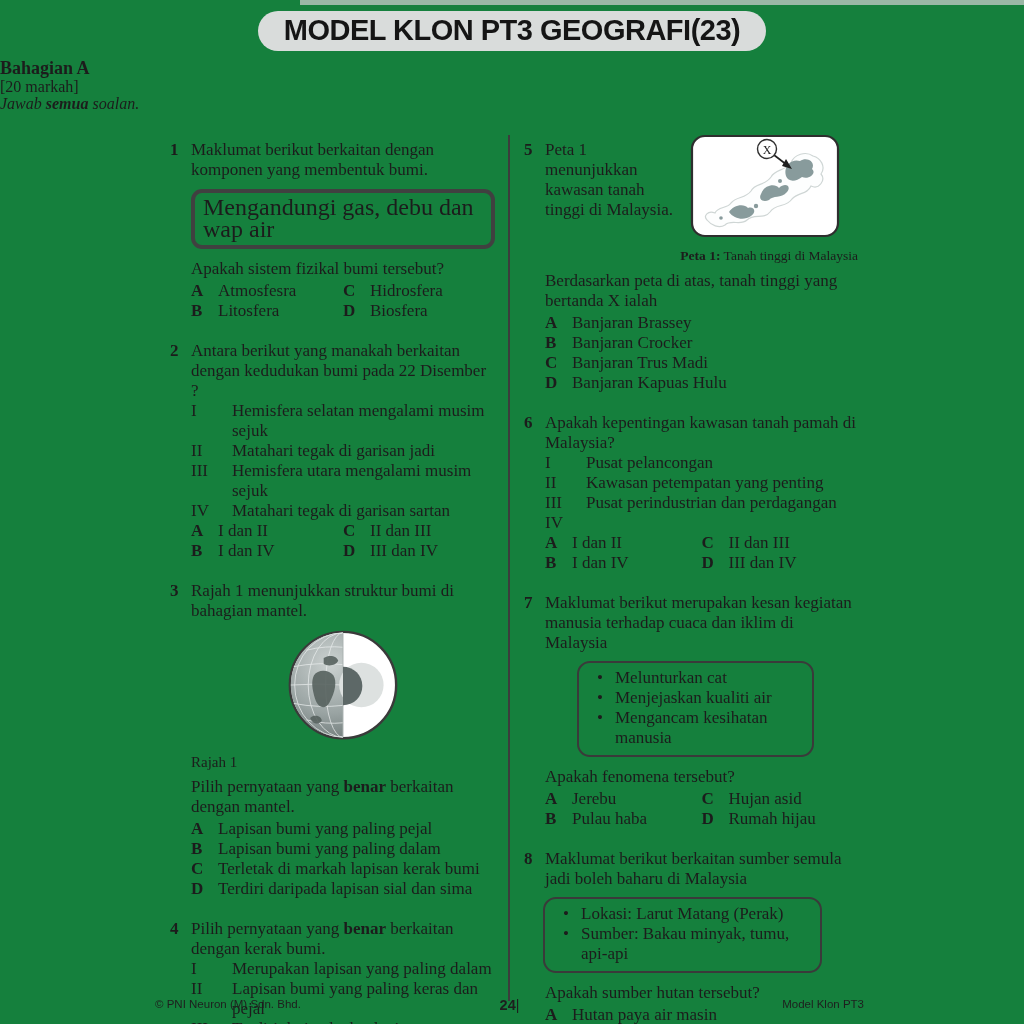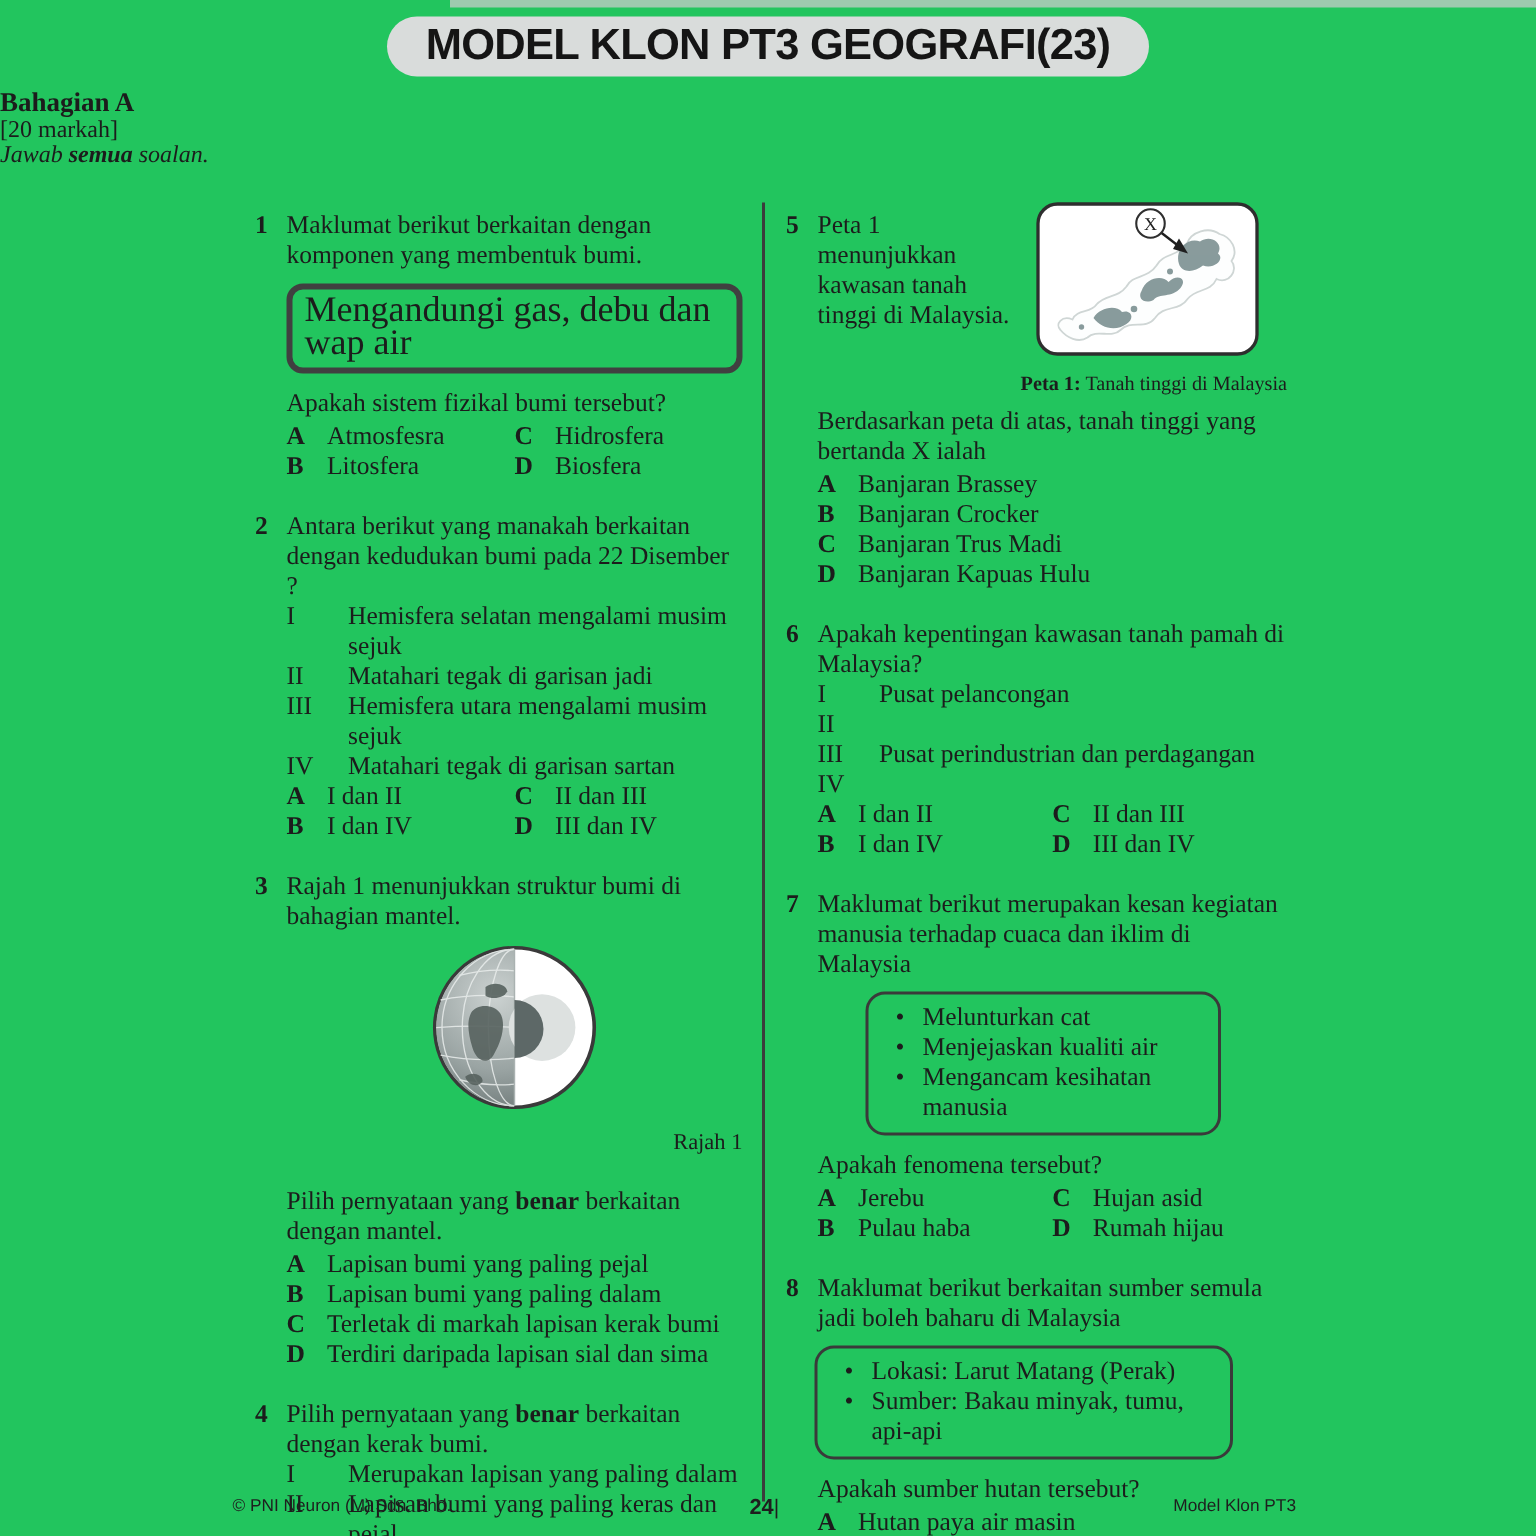--- a/index.html
+++ b/index.html
@@ -1,18 +1,18 @@
 <!DOCTYPE html>
 <html><head>
 <meta charset="utf-8">
 <style>
   * { margin:0; padding:0; box-sizing:border-box; }
   html,body { background:#ffffff; }
   .page {
-    position:relative; width:1024px; height:1024px; background:#22c55e;
+    position:relative; width:1024px; height:1024px; background:#15803d;
     font-family:"Liberation Serif", serif; font-size:17px; line-height:20px; color:#1c1c1c;
     overflow:hidden;
   }
   .scan-strip { position:absolute; top:0; left:300px; right:0; height:5px; background:#c7cbca; opacity:.75; }
 
   .title-pill {
     margin:11px auto 8px auto; width:fit-content;
     background:#d9dcdb; border-radius:20px; padding:3px 26px 5px 26px;
     font-family:"Liberation Sans", sans-serif; font-weight:700; font-size:29px; line-height:32px;
     color:#151515; letter-spacing:-0.5px;
@@ -48,21 +48,21 @@
   .rtext { flex:1; }
 
   .opts2 { display:grid; grid-template-columns:1fr 1fr; }
   .opts1 { display:block; }
   .opt { display:flex; }
   .optlabel { flex:0 0 27px; font-weight:700; }
   .opttext { flex:1; white-space:nowrap; }
 
   .fig-globe { text-align:center; margin:4px 0 2px 0; }
   .fig-globe svg { display:inline-block; }
-  .fig-caption { text-align:right; font-size:15px; line-height:17px; margin-bottom:20px; }
+  .fig-caption { text-align:left; font-size:15px; line-height:17px; margin-bottom:6px; }
 
   .q5-row { display:flex; }
   .q5-text { flex:1; padding-right:11px; }
   .q5-fig { flex:0 0 152px; margin-top:-6px; }
   .map-caption { text-align:right; font-size:13.5px; line-height:15px; white-space:nowrap; margin-top:3px; margin-left:-10px; }
   .map-caption b { font-weight:700; }
   .q5-prompt { margin-top:8px; }
 
   .mt2 { margin-top:2px; }
 
@@ -306,20 +306,21 @@
         <div class="qnum">6</div>
         <div class="qbody">
           <div class="qtext">Apakah kepentingan kawasan tanah pamah di Malaysia?</div>
           <div>
             <div class="ritem">
                 <span class="rn">I</span>
                 <span class="rtext">Pusat pelancongan</span>
               </div>
             <div class="ritem">
                 <span class="rn">II</span>
+                <span class="rtext">Kawasan petempatan yang penting</span>
               </div>
             <div class="ritem">
                 <span class="rn">III</span>
                 <span class="rtext">Pusat perindustrian dan perdagangan</span>
               </div>
             <div class="ritem">
                 <span class="rn">IV</span>
               </div>
           </div>
           <div class="opts2">

